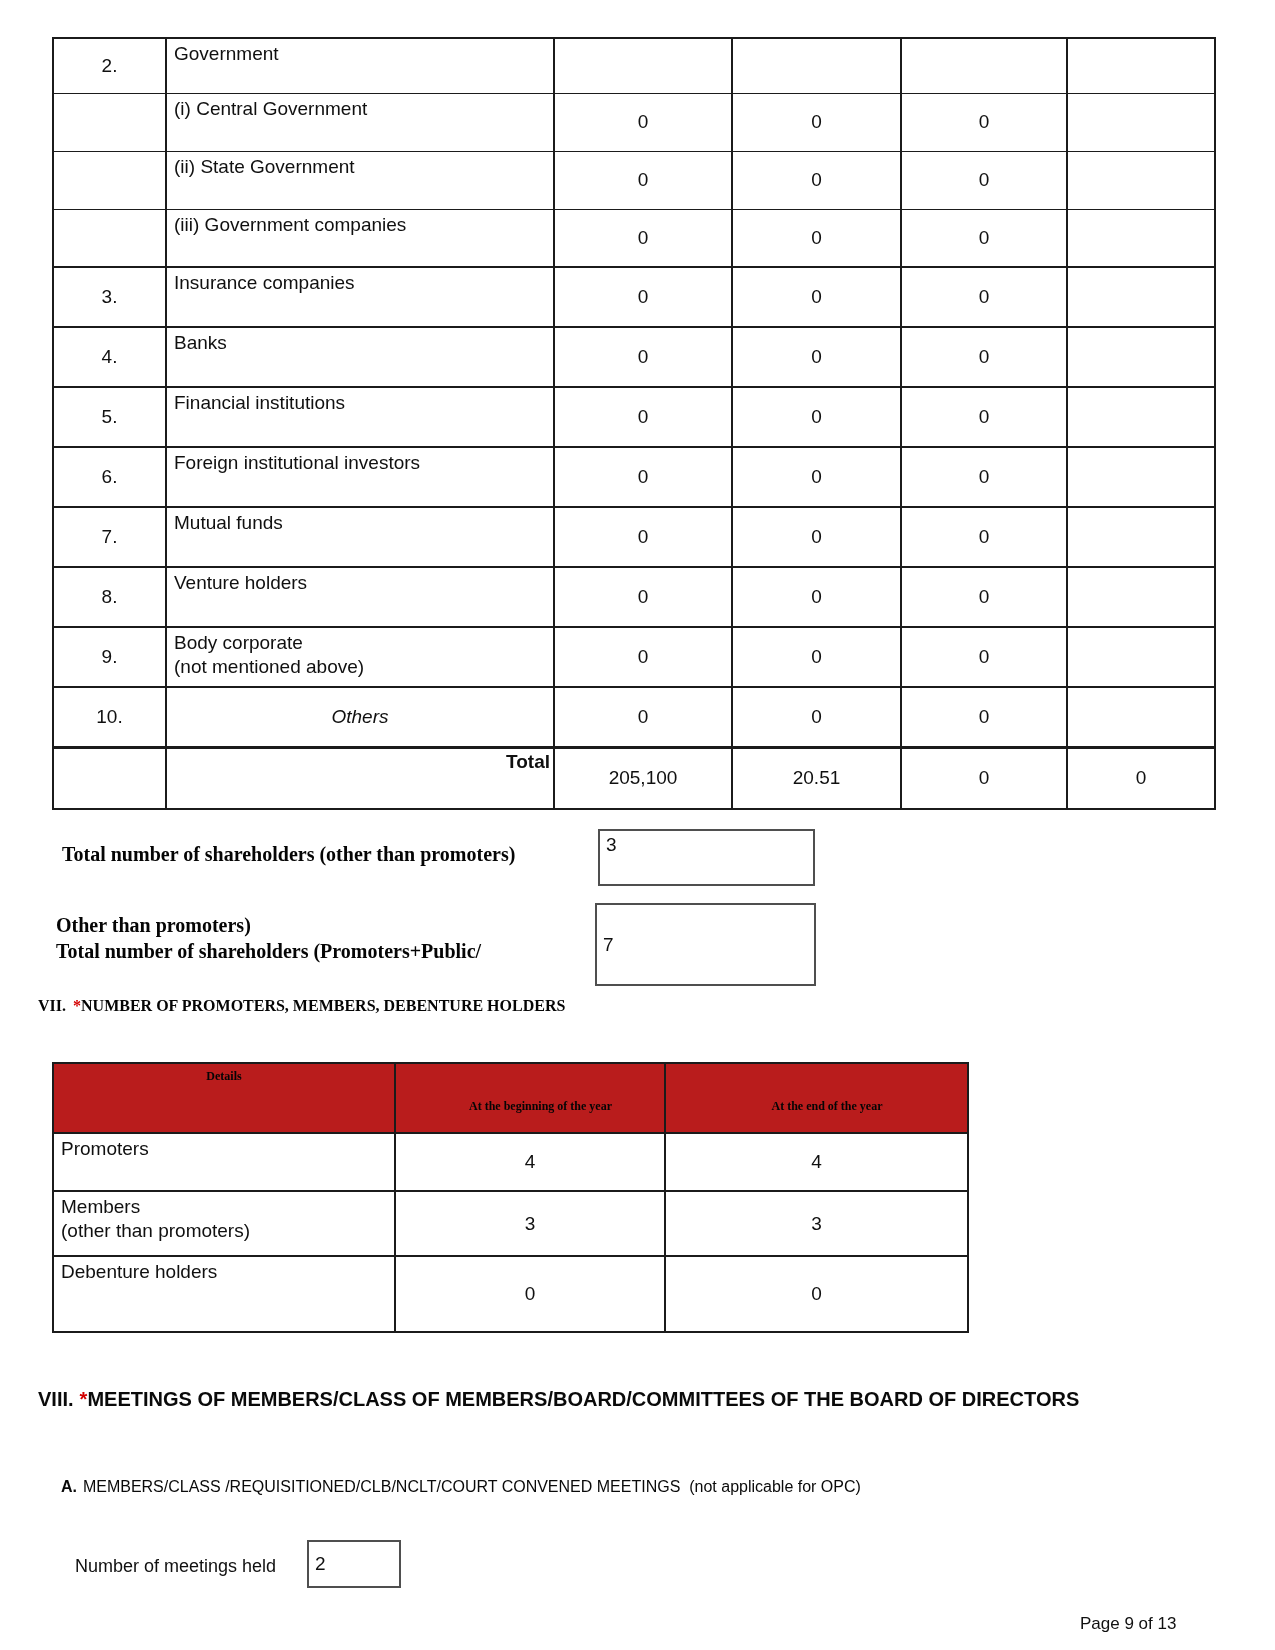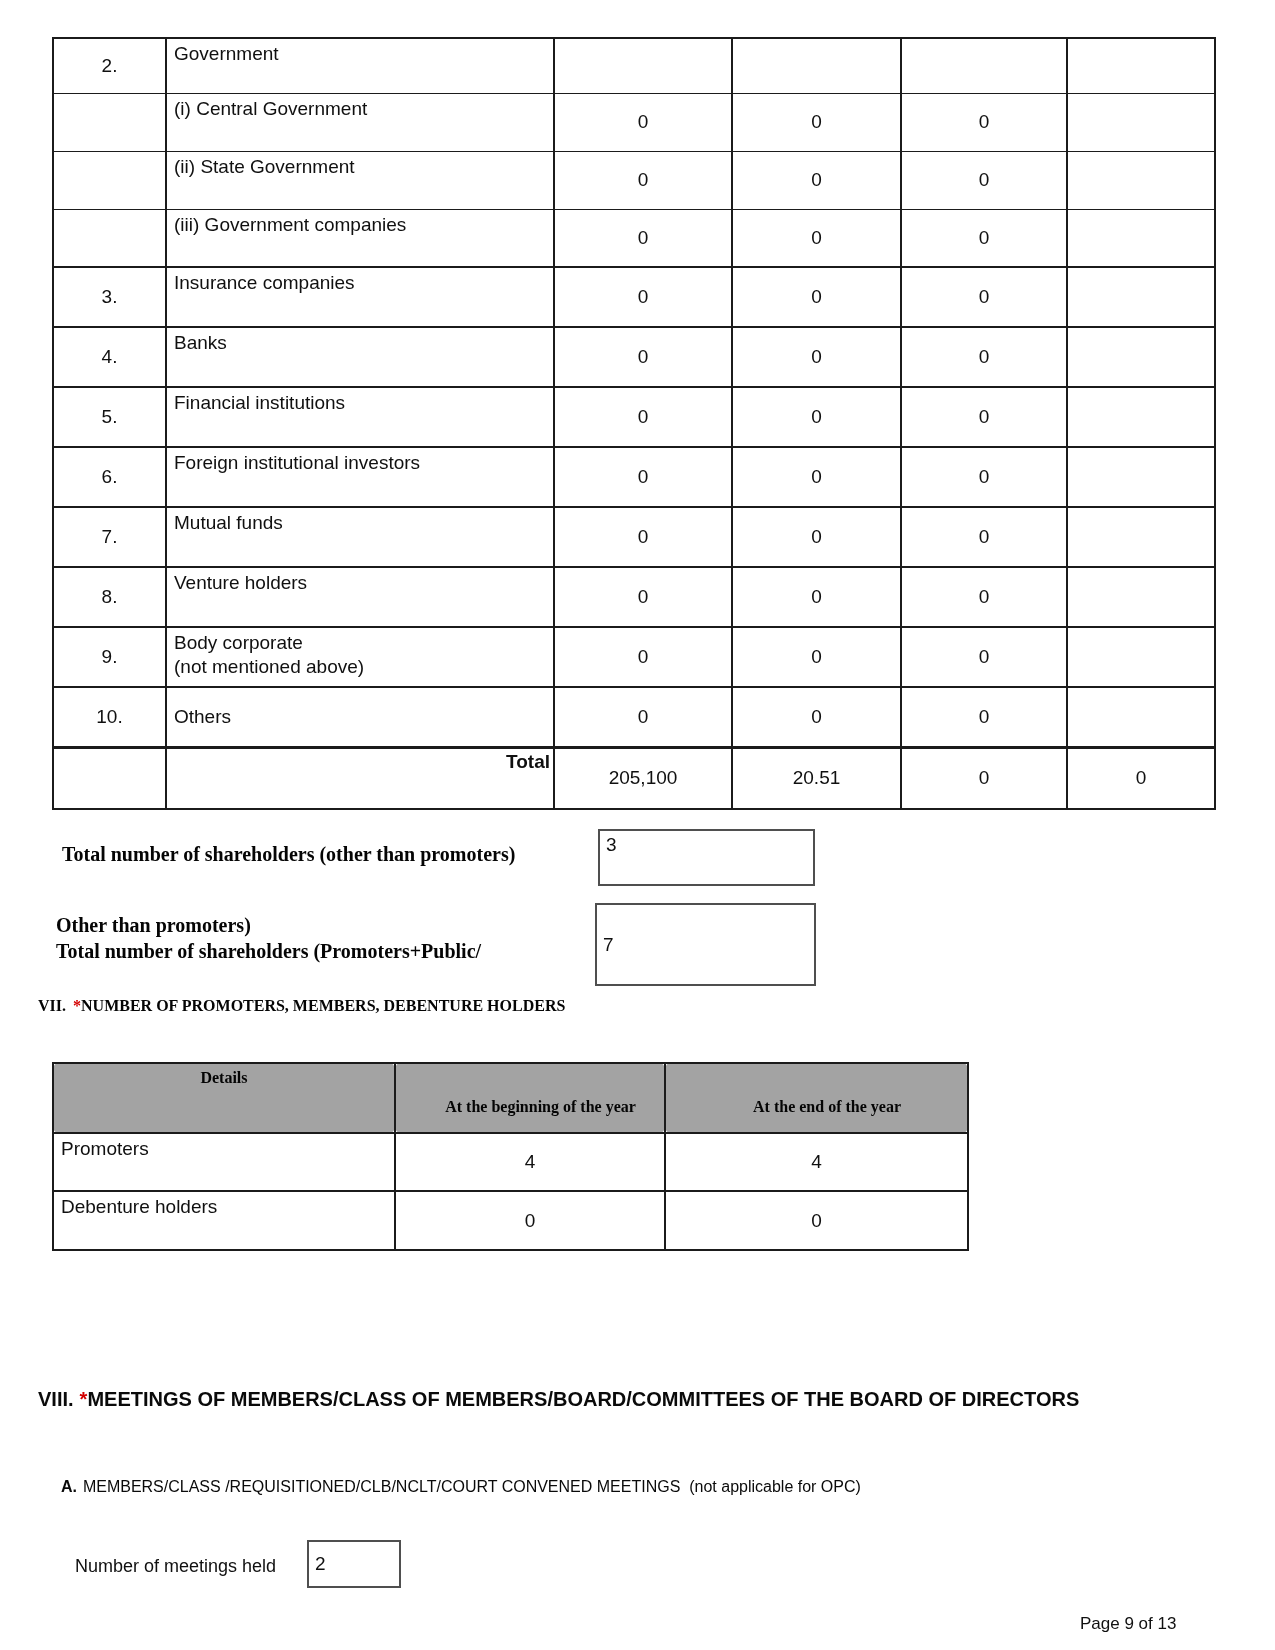--- a/index.html
+++ b/index.html
@@ -14,21 +14,21 @@
   
   #main-table{left:52px;top:37px;}
   #main-table td{
     border:2px solid #1b1b1b;font-size:19px;overflow:hidden;
   }
   #main-table tr.tb td{border-bottom-width:1px;}
   #main-table tr.tt td{border-top-width:1px;}
   #main-table tr.total-row td{border-top-width:3px;}
   .num{text-align:center;vertical-align:middle;}
   .lab{vertical-align:top;text-align:left;padding:3px 7px;line-height:1.25;}
-  .lab-mid{vertical-align:middle;text-align:left;padding:13px 7px;}
+  .lab-mid{vertical-align:middle;text-align:center;padding:13px 7px;font-style:italic;}
   .val{text-align:center;vertical-align:middle;}
   .total-label{vertical-align:top;text-align:right;font-weight:bold;padding:2px 3px 0 0;font-size:20px;}
 
   
   .serif-bold{font-family:"Liberation Serif",serif;font-weight:bold;font-size:20px;color:#050505;}
   #sh1-label{left:62px;top:843px;}
   #sh2-label{left:56px;top:912px;line-height:26px;}
   .inputbox{border:2px solid #4f4f4f;background:#fff;box-sizing:border-box;font-size:19px;color:#101010;}
   #box-sh1{left:598px;top:829px;width:217px;height:57px;padding:3px 6px;}
   #box-sh2{left:595px;top:903px;width:221px;height:83px;display:flex;align-items:center;padding:0 6px;}
@@ -38,22 +38,22 @@
   .red{color:#d40000;}
   #vii-heading{left:38px;top:997px;font-family:"Liberation Serif",serif;font-weight:bold;font-size:16px;color:#050505;}
   #vii-heading .numeral{margin-right:7px;}
   #viii-heading{left:38px;top:1385px;width:1060px;font-weight:bold;font-size:20px;line-height:29px;color:#0a0a0a;}
   #viii-heading .numeral{margin-right:6px;}
 
   
   #vii-table{left:52px;top:1062px;}
   #vii-table td{border:2px solid #1b1b1b;font-size:19px;overflow:hidden;}
   #vii-table td.vhead{
-    background:#a3a3a3;font-family:"Liberation Serif",serif;font-weight:bold;font-size:16px;
-    text-align:center;color:#050505;border-radius:6px;
+    background:#b91c1c;font-family:"Liberation Serif",serif;font-weight:bold;font-size:12px;
+    text-align:center;color:#050505;
   }
   .vh-details{vertical-align:top;padding-top:5px;}
   .vh-col{vertical-align:middle;padding-top:18px;padding-left:22px;}
 
   
   #sub-a{left:52px;top:1460px;font-size:16px;white-space:pre-wrap;color:#0a0a0a;}
   #sub-a .prefix{font-weight:bold;margin-right:6px;}
 
   #meetings-label{left:75px;top:1556px;font-size:18px;}
   #page-footer{left:1080px;top:1614px;font-size:17px;}
@@ -206,21 +206,29 @@
       <tr style="height:70px">
     <td class="vhead vh-details">Details</td>
     <td class="vhead vh-col">At the beginning of the year</td>
     <td class="vhead vh-col">At the end of the year</td>
   </tr>
   <tr style="height:58px">
     <td class="lab">Promoters</td>
     <td class="val">4</td>
     <td class="val">4</td>
   </tr>
-  <tr style="height:59px">
+  <tr style="height:65px">
+    <td class="lab">
+      <div>Members</div>
+      <div>(other than promoters)</div>
+    </td>
+    <td class="val">3</td>
+    <td class="val">3</td>
+  </tr>
+  <tr style="height:76px">
     <td class="lab">Debenture holders</td>
     <td class="val">0</td>
     <td class="val">0</td>
   </tr>
 </tbody>
   </table>
 
 <div id="viii-heading" class="abs">
   <span class="numeral">VIII.</span><span class="red">*</span><span>MEETINGS OF MEMBERS/CLASS OF MEMBERS/BOARD/COMMITTEES OF THE BOARD OF DIRECTORS</span>
 </div>

